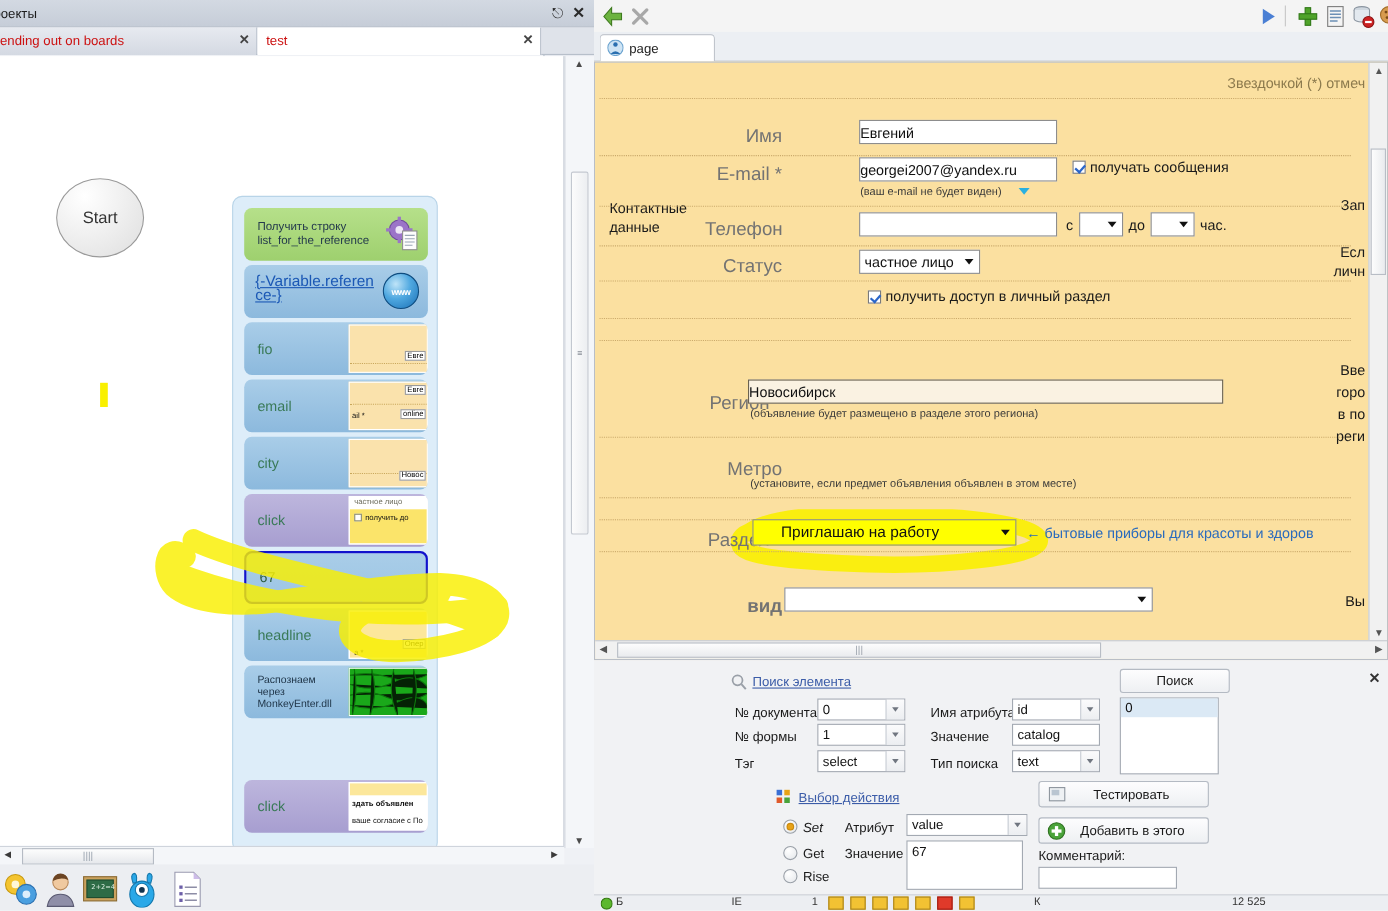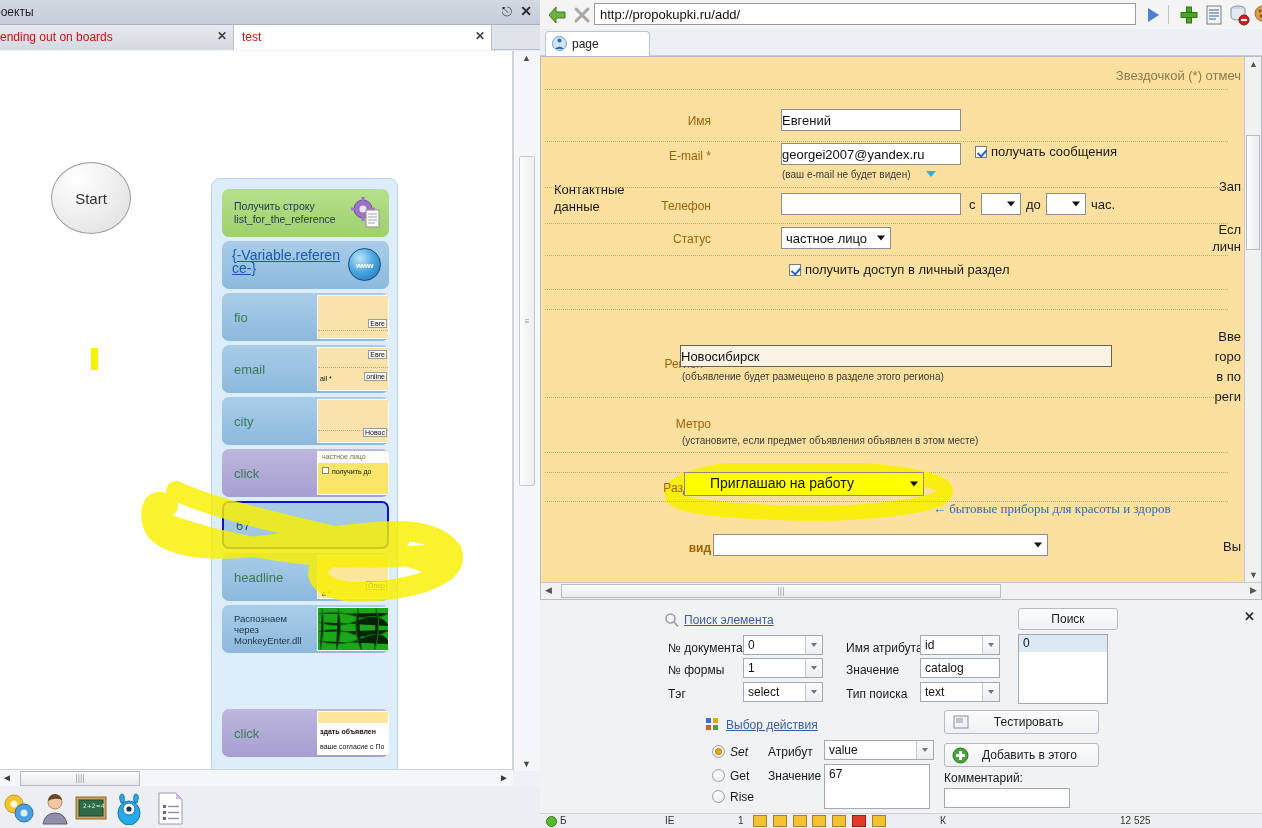--- a/index.html
+++ b/index.html
@@ -208,21 +208,21 @@
   #page-view {
     position: absolute; left: 0; top: 56px; width: 722px; height: 544px;
     background: #fbe9b7; border: 1px solid #b9bec6; overflow: hidden;
   }
   #page-inner {
     position: absolute; left: 0; top: 0; width: 705px; height: 527px;
     background: #fbe0a0;
   }
   .dotrow { position: absolute; left: 4px; right: 18px; border-top: 1px dotted #caa96a; }
   .fld-label {
-    position: absolute; font-size: 12px; color: #a16207; text-align: right;
+    position: absolute; font-size: 17px; color: #737373; text-align: right;
   }
   .fld-input {
     position: absolute; background: #ffffff; border: 1px solid #8d8d8d;
     font-size: 13px; color: #111; padding: 2px 0; line-height: 17px;
   }
   .fld-hint { position: absolute; font-size: 10px; color: #3a3a3a; }
   .sel {
     position: absolute; background: #ffffff; border: 1px solid #8d8d8d;
     font-size: 13px; color: #111; padding: 2px 4px; line-height: 17px;
   }
@@ -544,21 +544,20 @@
     <div id="addr-bar">
       <svg class="nav-ico" style="left:6px;" viewBox="0 0 22 22">
         <path d="M10 3 L3 11 L10 19 V14 H19 V8 H10 Z" fill="#6cb33f" stroke="#3e7a1e" stroke-width="1"></path>
       </svg>
       <svg class="nav-ico" style="left:31px;" viewBox="0 0 22 22">
         <g stroke="#a8a8a8" stroke-width="3" stroke-linecap="round">
           <line x1="5" y1="5" x2="17" y2="17"></line>
             <line x1="17" y1="5" x2="5" y2="17"></line>
         </g>
       </svg>
-      <div id="addr-input">http://propokupki.ru/add/</div>
       <svg class="tbar-ico" style="left:1131px;left:601px;" viewBox="0 0 22 22">
         <path d="M7 4 L18 11 L7 18 Z" fill="#4a7fd4"></path>
       </svg>
       <div style="position:absolute;left:628px;top:5px;width:1px;height:19px;background:#c6c6c6;"></div>
       <svg class="tbar-ico" style="left:638px;" viewBox="0 0 22 22">
         <g fill="#4fa32a" stroke="#2e7714">
           <rect x="8.5" y="3" width="5" height="16"></rect>
             <rect x="3" y="8.5" width="16" height="5"></rect>
         </g>
       </svg>
@@ -660,21 +659,21 @@
         <svg style="position:absolute;left:118px;top:406px;width:300px;height:62px;" viewBox="0 0 300 62">
           <g fill="none" stroke="#f9f000" stroke-width="15" stroke-linecap="round" opacity="0.9">
             <path d="M20 22 C40 4 110 2 190 6 C250 10 290 18 286 30 C282 44 200 52 130 50 C70 48 20 44 14 34 C10 26 18 20 30 18"></path>
           </g>
         </svg>
         <div class="fld-label" style="left:100px; top:424px; width:70px;">Раздел *</div>
         <div class="sel" style="left:143px; top:415px; width:240px; height:24px; background:#ffff00; border-color:#8d8d8d; font-size:14px; padding-left:25px;">
           <span>Приглашаю на работу</span>
           <span class="caret"></span>
         </div>
-        <div class="hl-link" style="left:392px; top:444px;font-family:Liberation Serif, serif;">← бытовые приборы для красоты и здоров</div>
+        <div class="hl-link" style="left:392px; top:420px;">← бытовые приборы для красоты и здоров</div>
         <div class="dotrow" style="top:444px;"></div>
 
         <div class="fld-label" style="left:100px; top:484px; width:70px; font-weight:bold;">вид</div>
         <div class="sel" style="left:172px; top:477px; width:335px; height:22px;">
           <span></span>
           <span class="caret"></span>
         </div>
 
         <div class="rightnote" style="right:5px; top:120px;">Зап</div>
         <div class="rightnote" style="right:5px; top:163px;">Есл</div>

